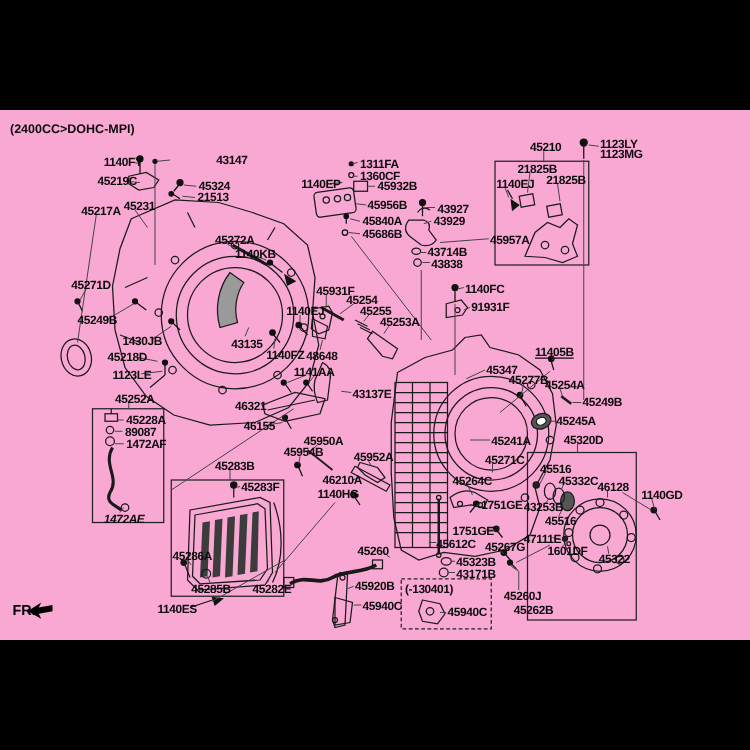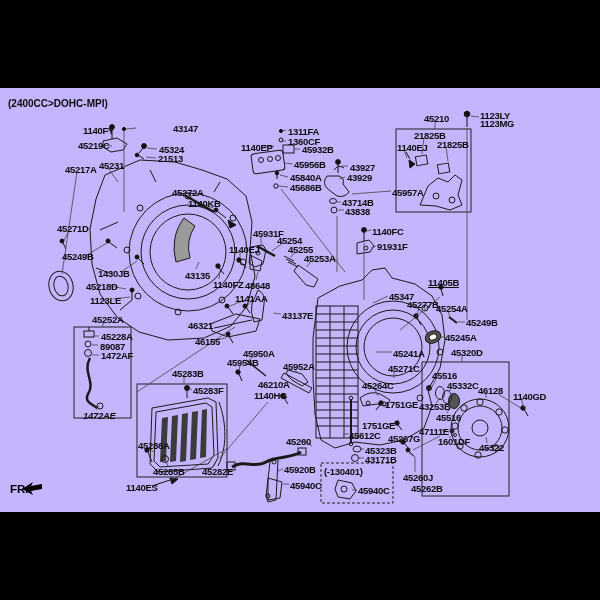--- a/index.html
+++ b/index.html
@@ -1,18 +1,18 @@
 <!DOCTYPE html>
 <html><head>
 <meta charset="utf-8">
 <style>
   html,body{margin:0;padding:0;background:#000;}
   .stage{position:relative;width:600px;height:600px;background:#000;overflow:hidden;
          font-family:"Liberation Sans",sans-serif;}
-  .sheet{position:absolute;left:0;top:88px;width:600px;height:424px;background:#c4b5fd;}
+  .sheet{position:absolute;left:0;top:88px;width:600px;height:424px;background:#f9a8d4;}
   .sheet svg{position:absolute;left:0;top:0;}
   .labels{position:absolute;left:0;top:0;width:600px;height:424px;pointer-events:none;}
   .plabel{position:absolute;font-size:9.5px;font-weight:700;color:#0c0c0c;
           letter-spacing:-0.3px;white-space:nowrap;line-height:9px;}
   .title{position:absolute;left:8px;top:10px;font-size:10px;font-weight:700;color:#0c0c0c;}
   .fr{position:absolute;left:10px;top:395px;font-size:11.5px;font-weight:700;color:#000;}
 </style>
 </head>
 <body>
 

